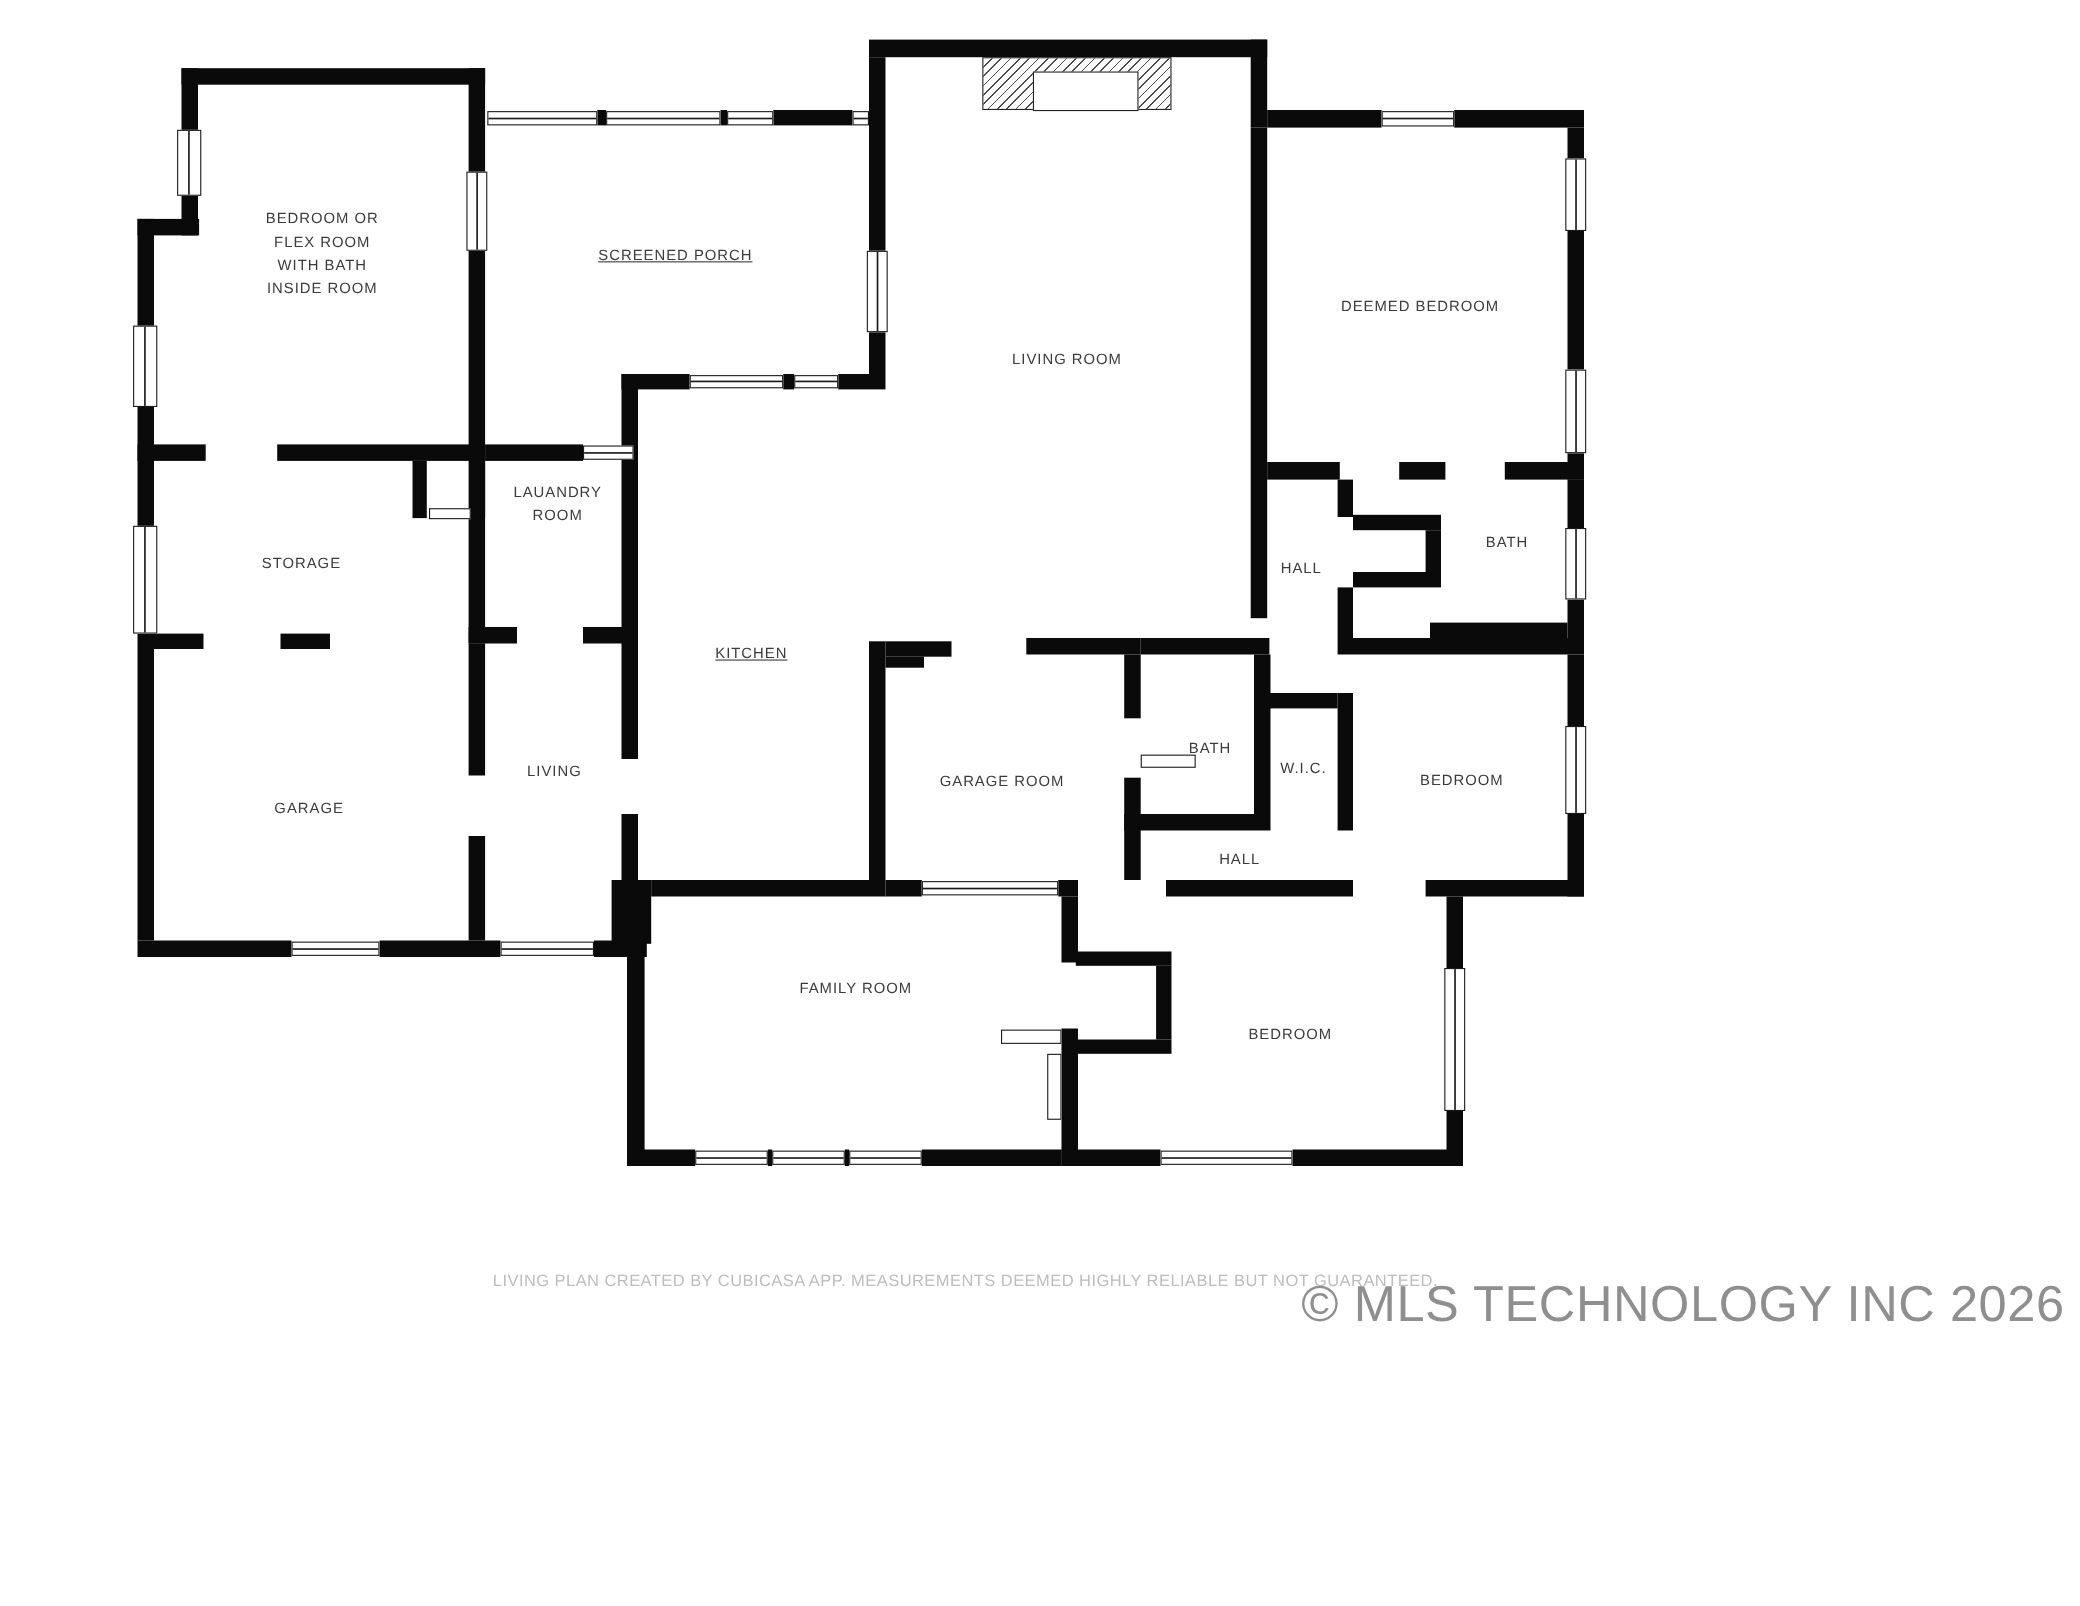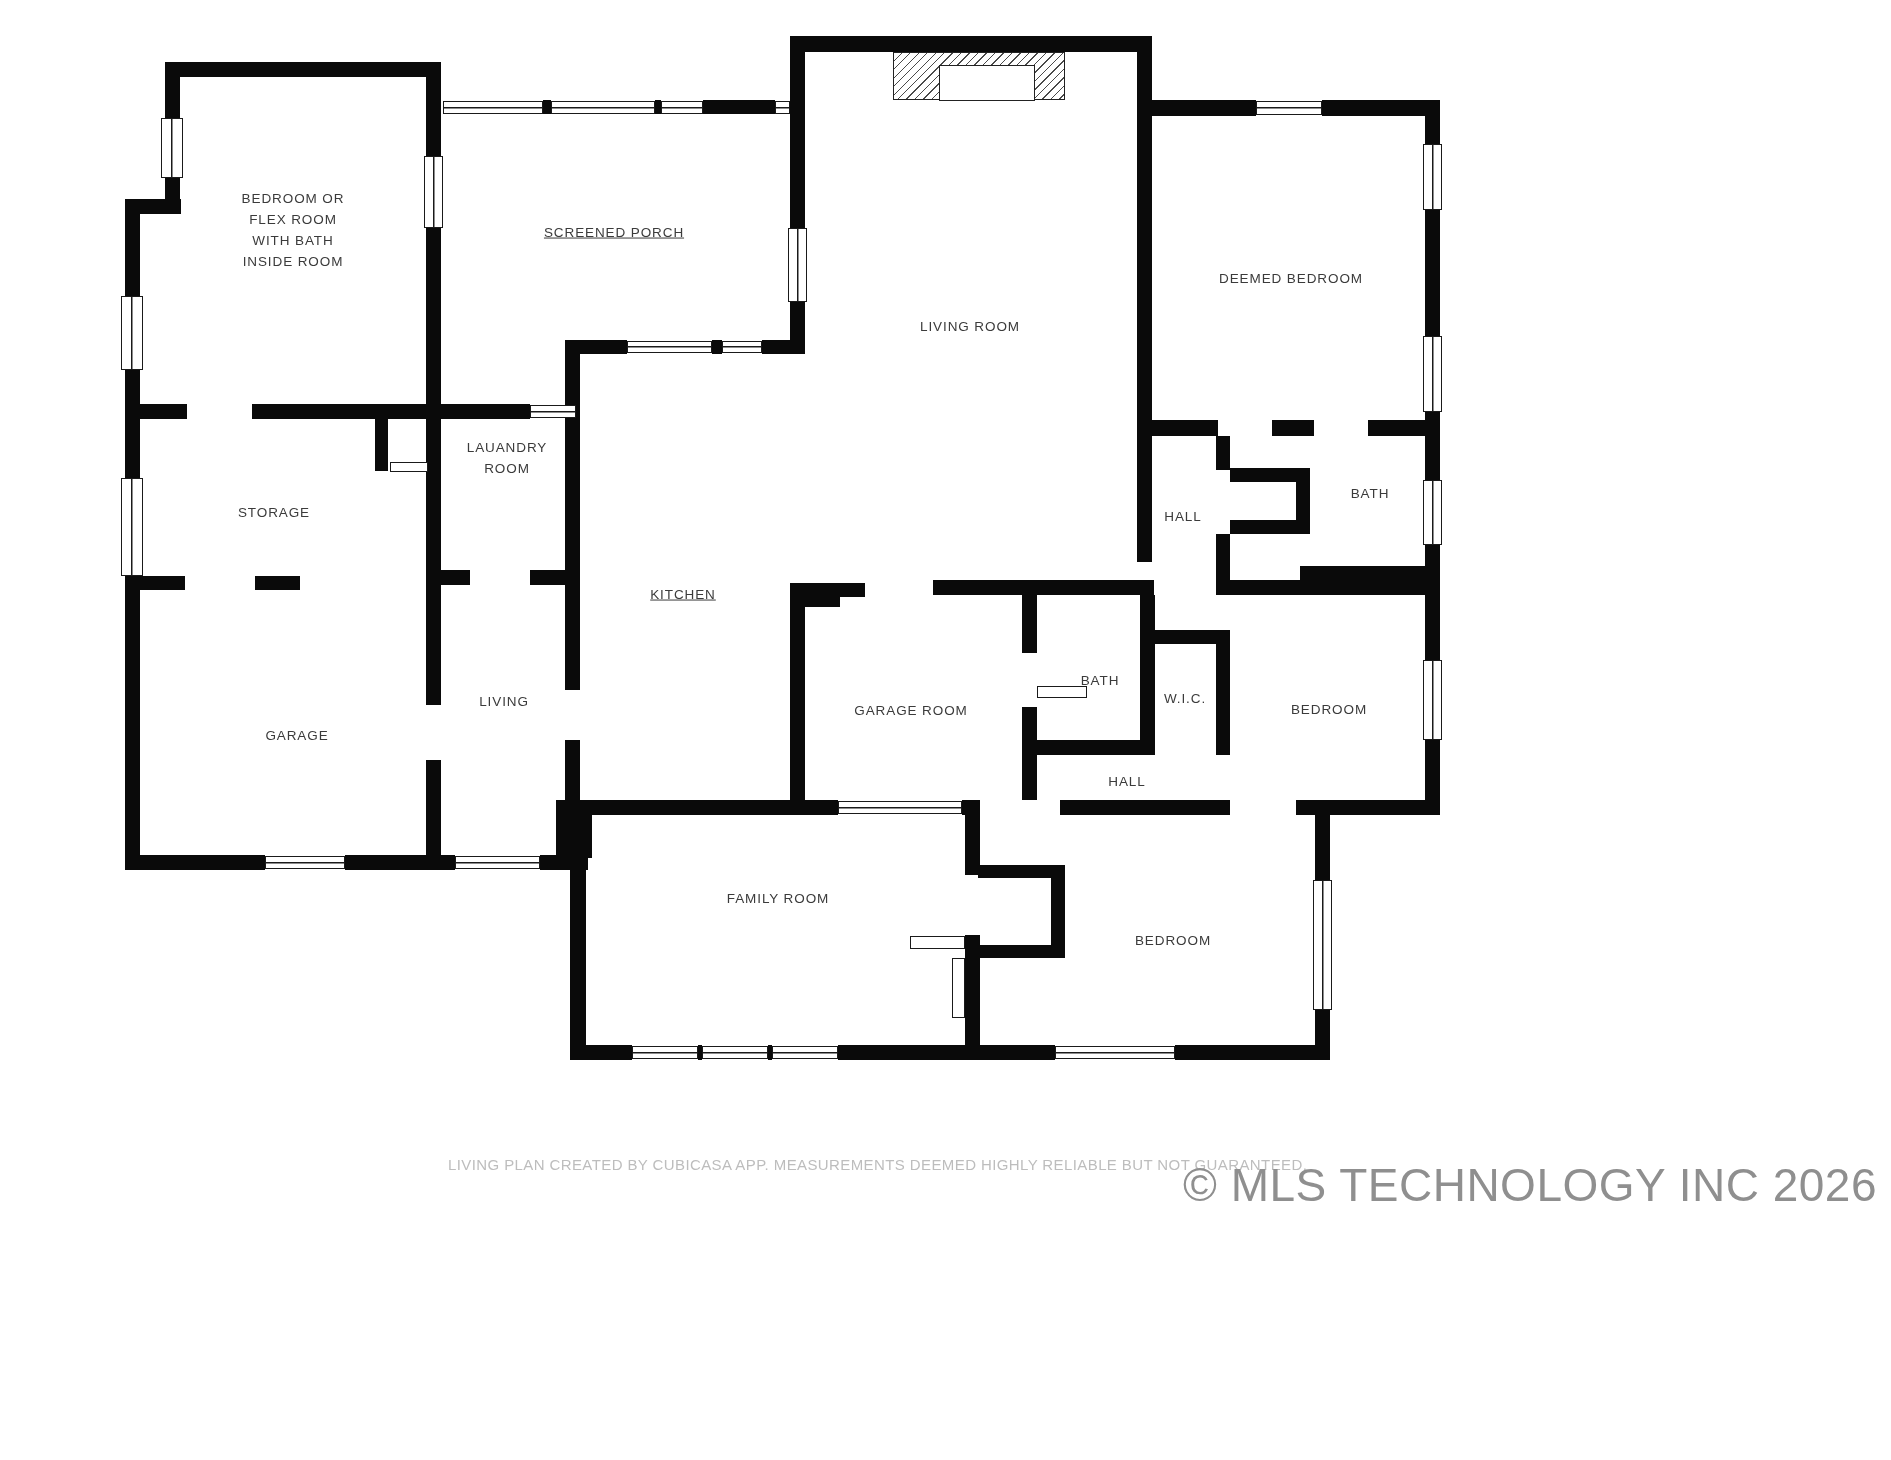--- a/index.html
+++ b/index.html
@@ -155,20 +155,20 @@
 ROOM</div>
       <div class="room-label" style="left: 274px; top: 513px;">STORAGE</div>
       <div class="room-label" style="left: 1183px; top: 517px;">HALL</div>
       <div class="room-label" style="left: 1370px; top: 494px;">BATH</div>
       <div class="room-label" style="left: 683px; top: 595px; text-decoration: underline;">KITCHEN</div>
       <div class="room-label" style="left: 504px; top: 702px;">LIVING</div>
       <div class="room-label" style="left: 911px; top: 711px;">GARAGE ROOM</div>
       <div class="room-label" style="left: 1100px; top: 681px;">BATH</div>
       <div class="room-label" style="left: 1185px; top: 699px;">W.I.C.</div>
       <div class="room-label" style="left: 1329px; top: 710px;">BEDROOM</div>
-      <div class="room-label" style="left: 281px; top: 736px; margin-left: 16px;">GARAGE</div>
+      <div class="room-label" style="left: 281px; top: 736px;">GARAGE</div>
       <div class="room-label" style="left: 1127px; top: 782px;">HALL</div>
       <div class="room-label" style="left: 778px; top: 899px;">FAMILY ROOM</div>
       <div class="room-label" style="left: 1173px; top: 941px;">BEDROOM</div>
     </div>
   <div id="footer-text">LIVING PLAN CREATED BY CUBICASA APP. MEASUREMENTS DEEMED HIGHLY RELIABLE BUT NOT GUARANTEED.</div>
   <div id="watermark">© MLS TECHNOLOGY INC 2026</div>
 </div>
 
 </body></html>

